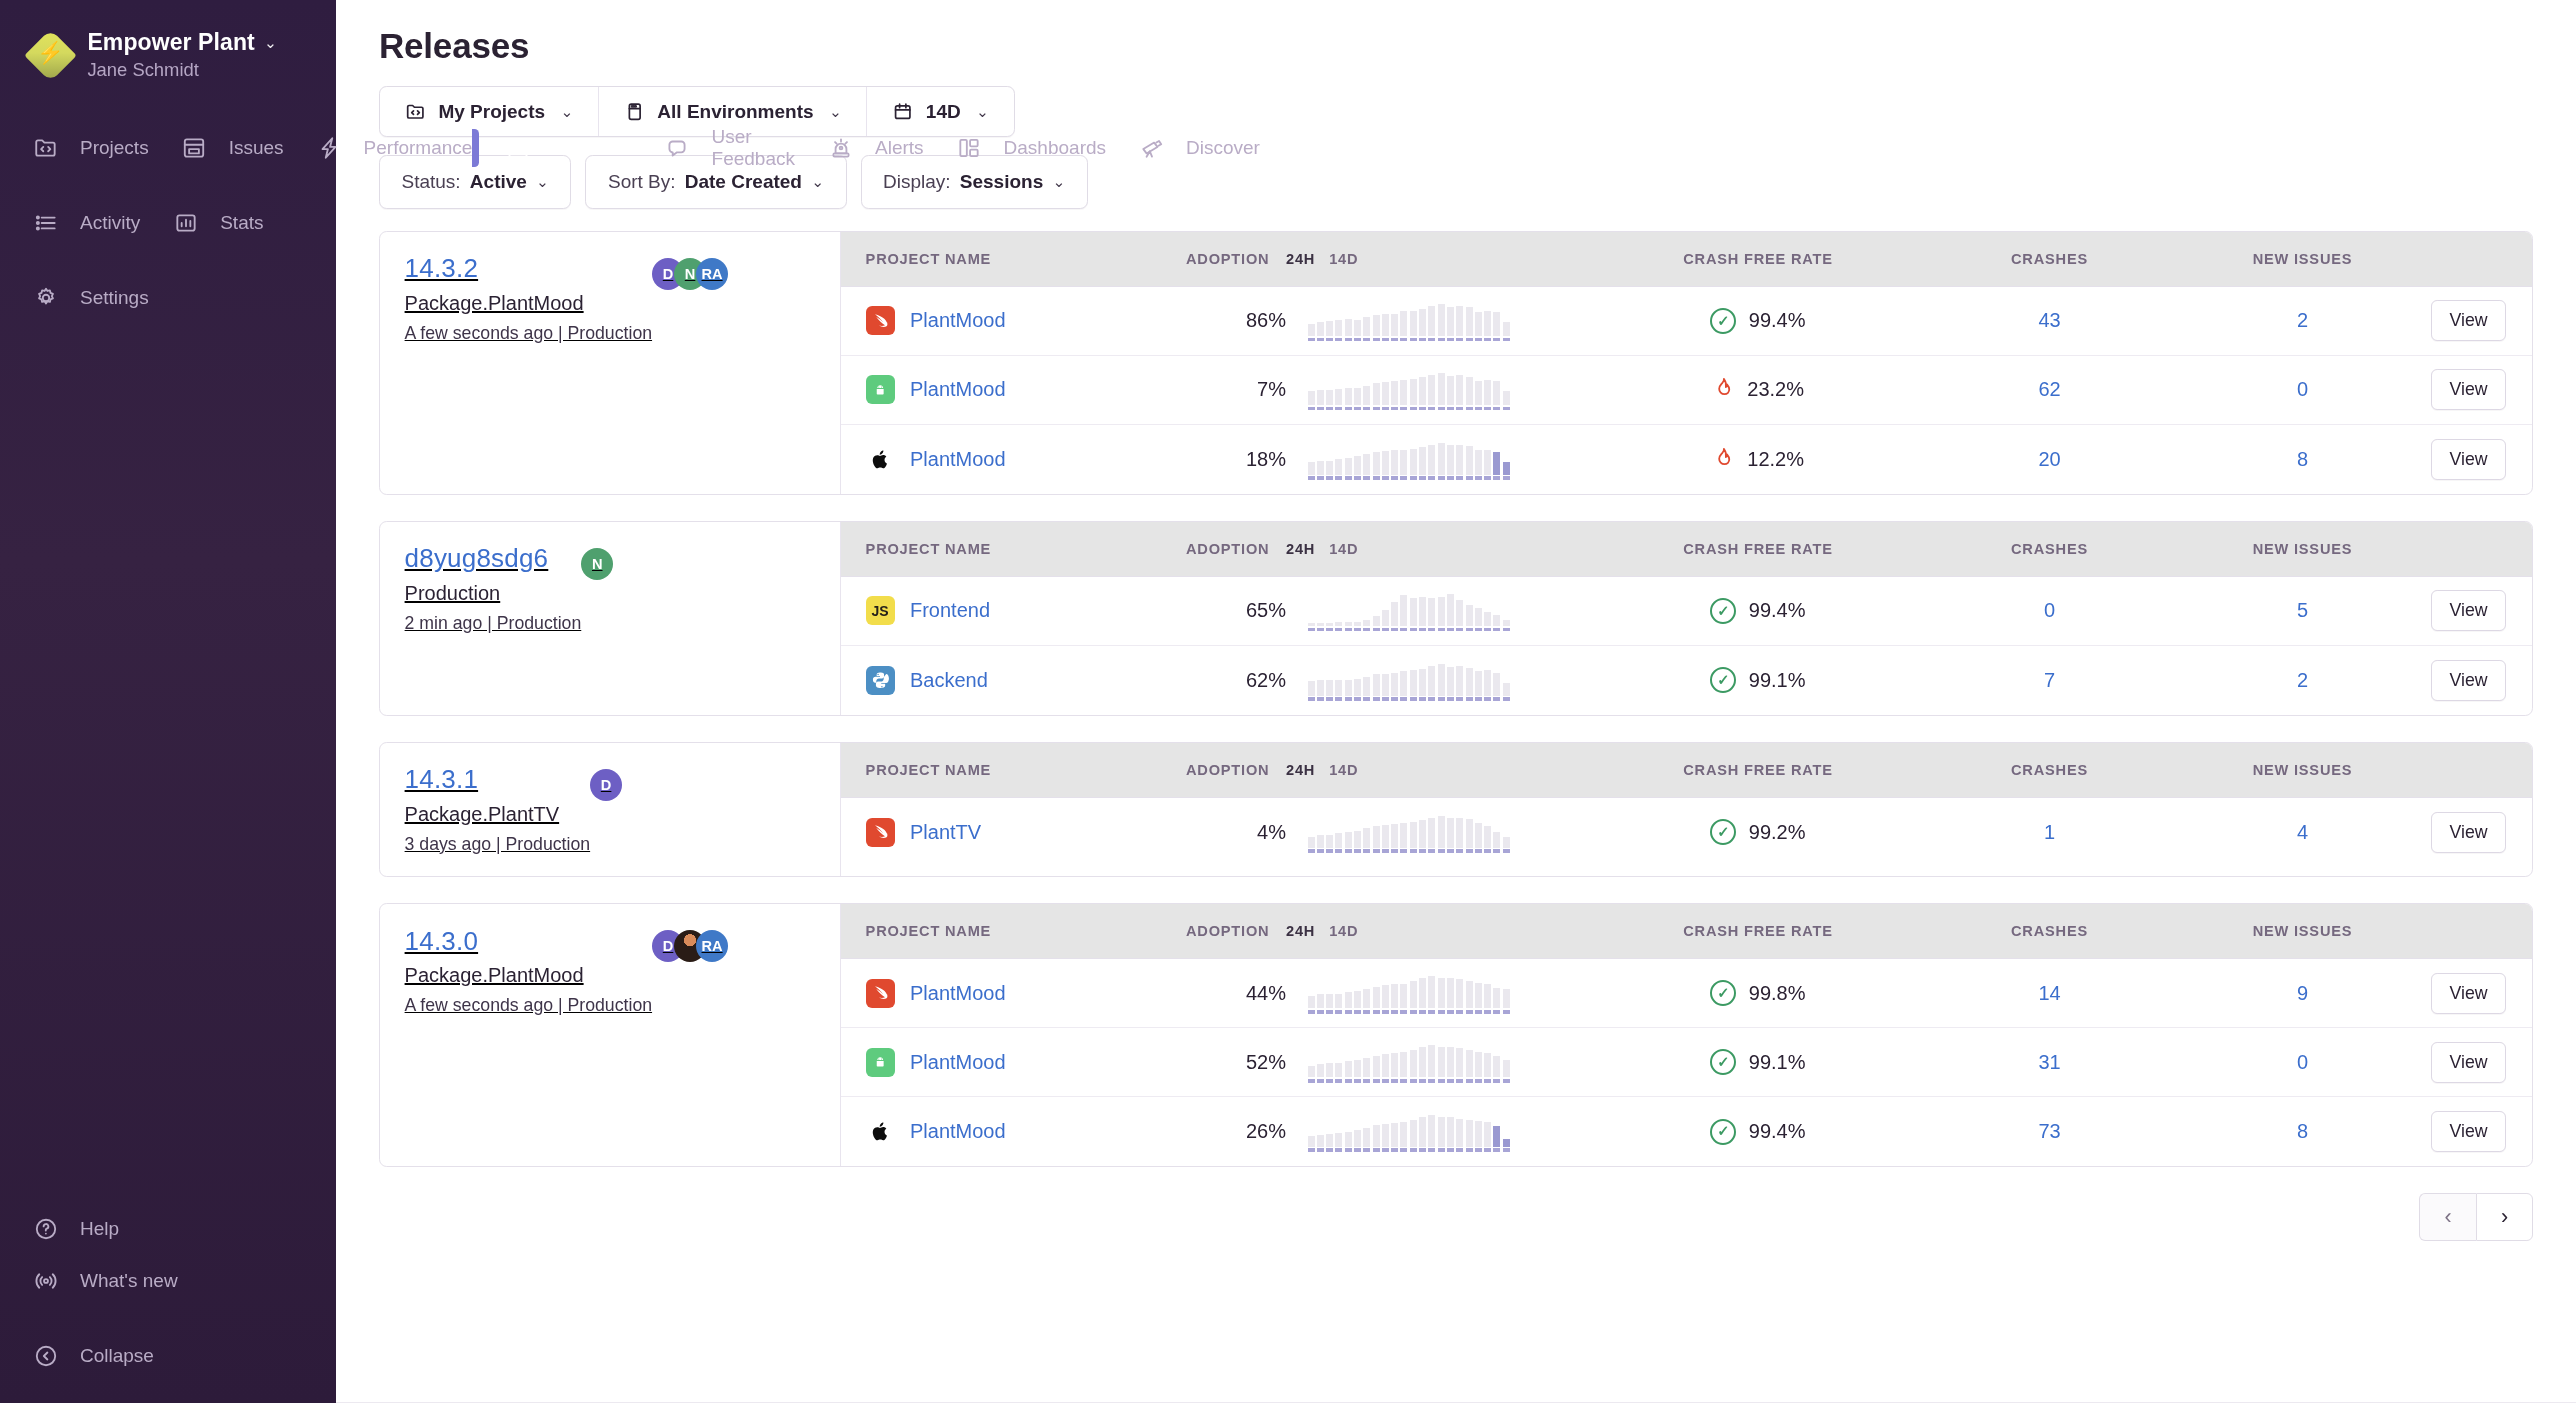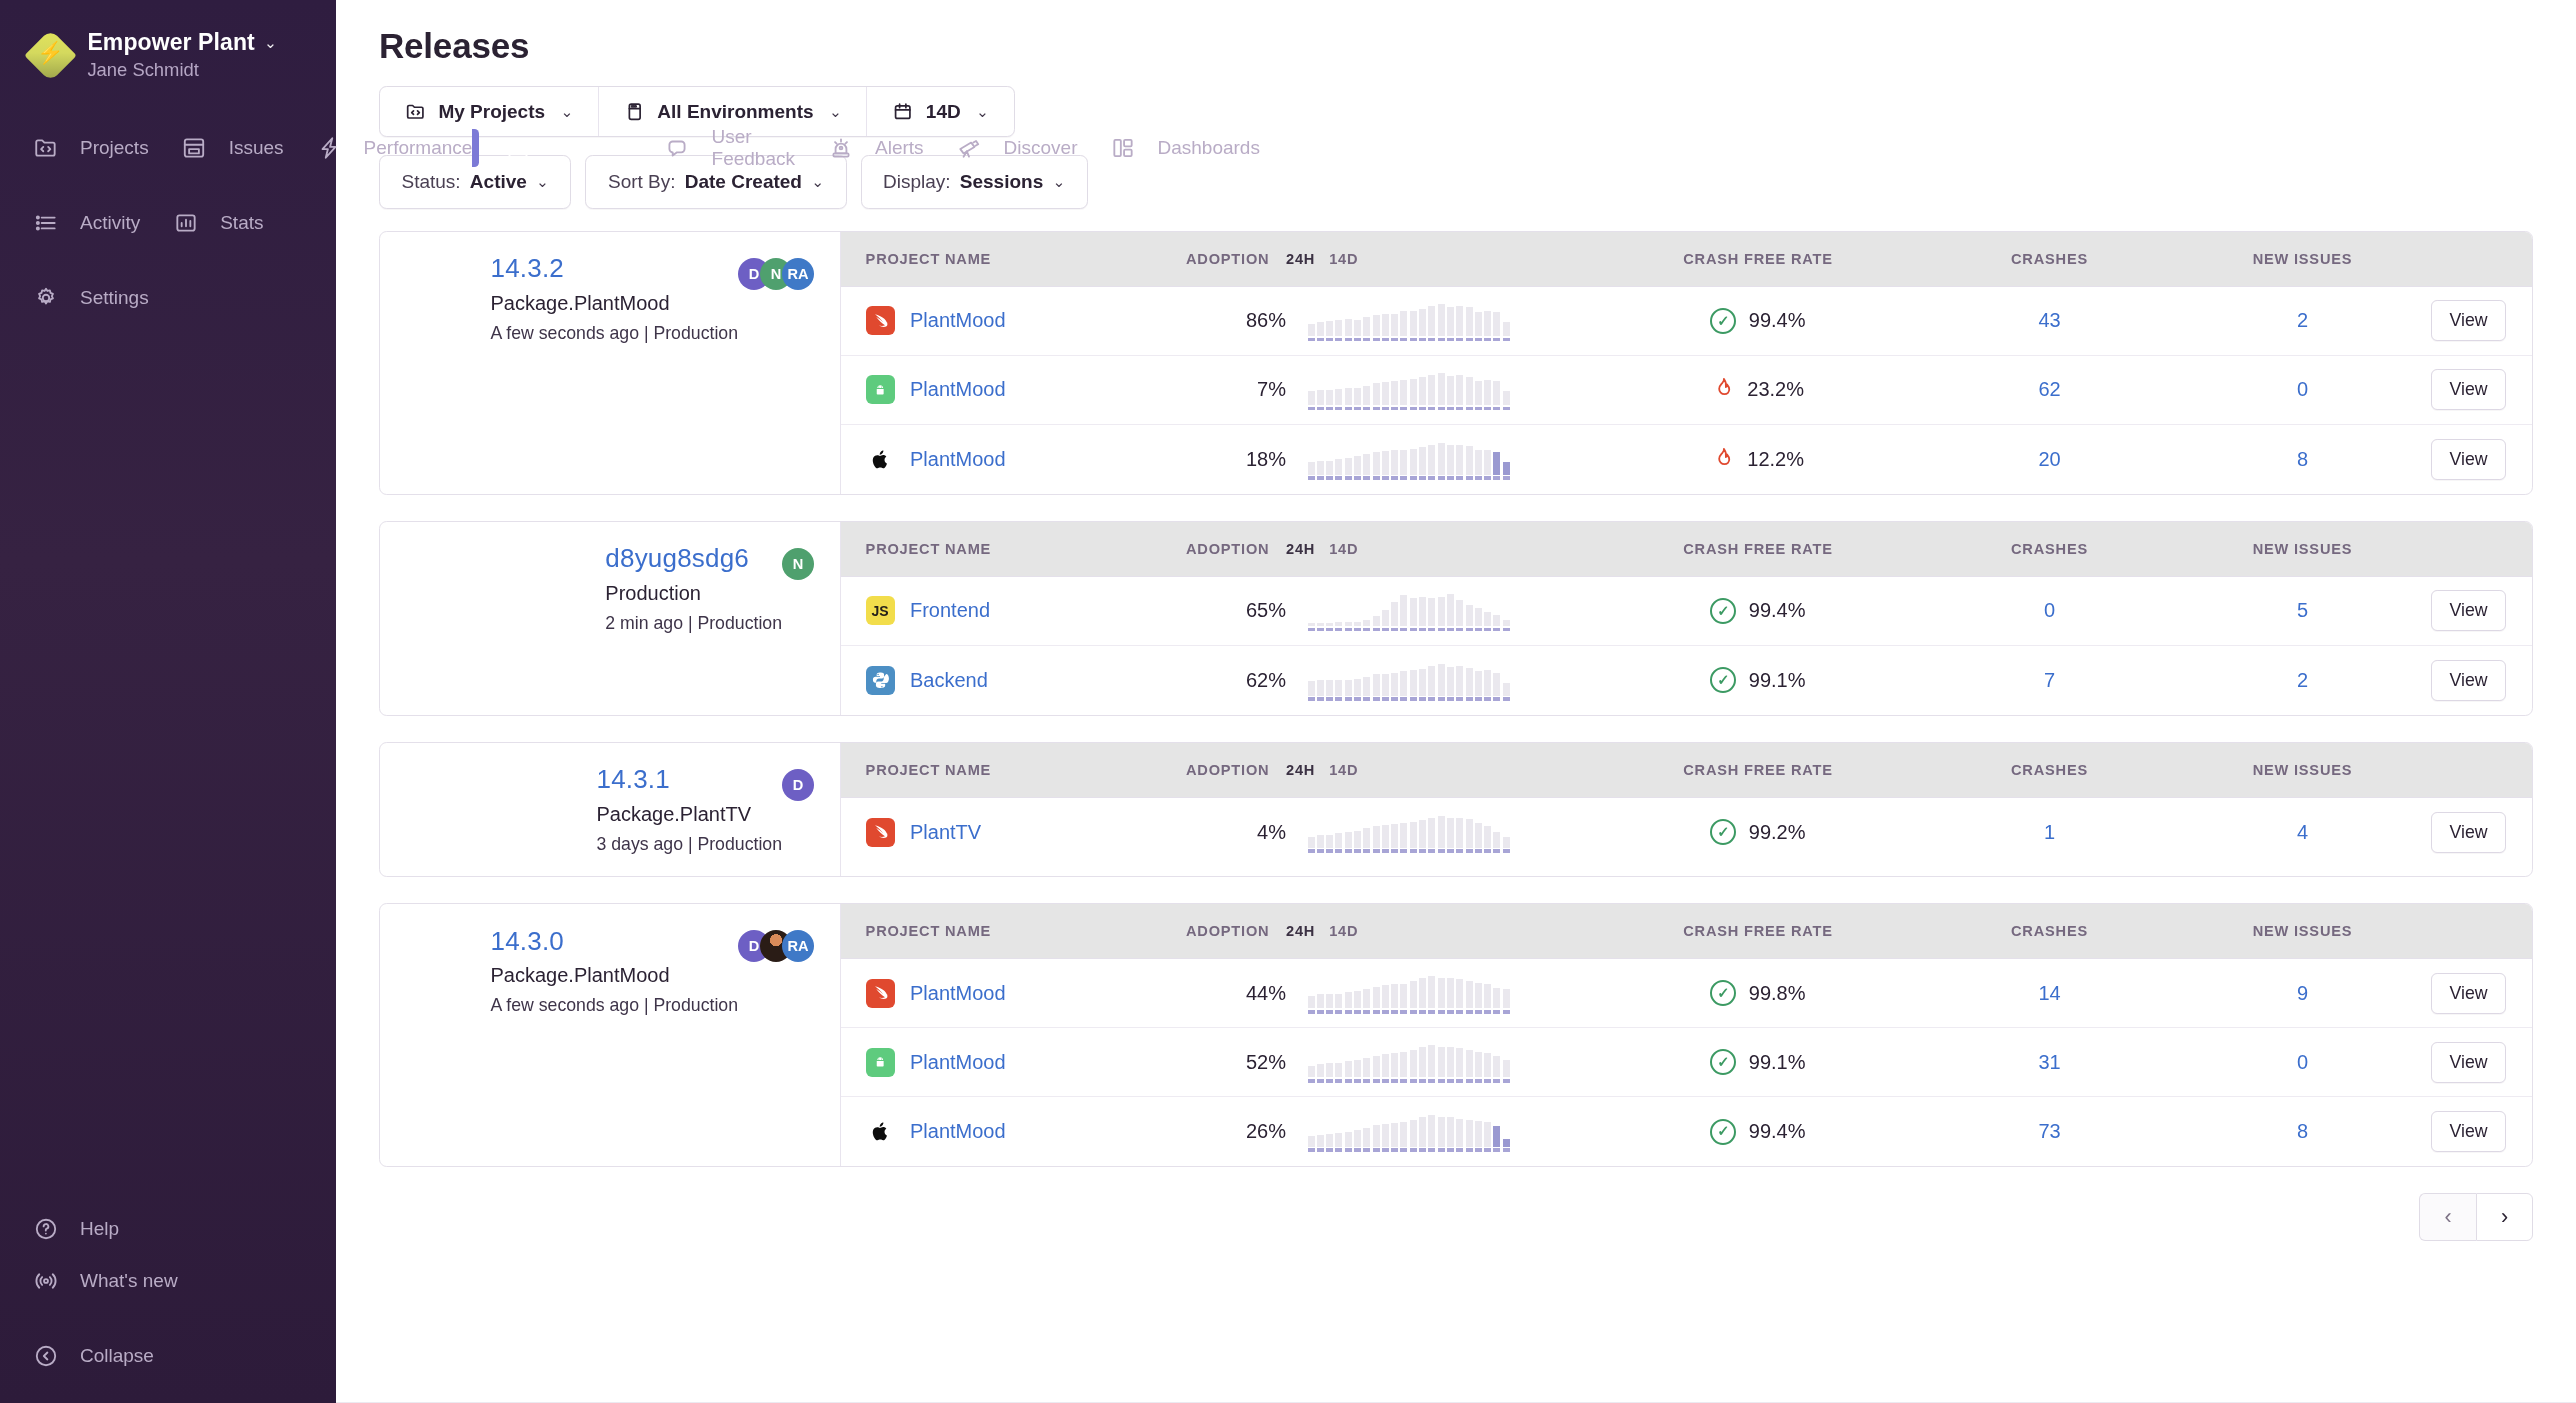--- a/index.html
+++ b/index.html
@@ -110,21 +110,21 @@
   
   .cards { padding: 21.5px 43px 0 43px; display: flex; flex-direction: column; gap: 26px; }
   .card {
     display: flex; background: #ffffff;
     border: 1.5px solid #e4e0ea; border-radius: 7.7px; overflow: hidden;
   }
   .card-left {
     width: 461px; flex: 0 0 461px; padding: 21.5px 26px 21.5px 24.6px;
     border-right: 1.5px solid #e8e4ee; position: relative;
   }
-  .rel-top { display: flex; align-items: flex-start; justify-content: flex-end; }
+  .rel-top { display: flex; align-items: flex-start; justify-content: flex-start; text-decoration: underline; }
   .rel-version { font-size: 26px; color: #3b6ecc; font-weight: normal; cursor: pointer; letter-spacing: 0.2px; }
   .rel-package { font-size: 20px; color: #2b2233; margin-top: 7.7px; }
   .rel-meta { font-size: 17.7px; color: #3e3449; margin-top: 7.7px; }
   .avatars { display: flex; align-items: center; padding-top: 4.6px; }
   .avatar {
     width: 32px; height: 32px; border-radius: 50%;
     display: flex; align-items: center; justify-content: center;
     color: #ffffff; font-size: 14.6px; font-weight: bold;
     margin-left: -10px; border: 0; overflow: hidden;
   }
@@ -290,37 +290,37 @@
               <path d="M12 4v2M6.5 6.5L8 8M17.5 6.5L16 8"></path>
               <circle cx="12" cy="12" r="1.3"></circle>
             </svg>
           </span>
           <span>Alerts</span>
         </div>
 
         <div class="nav-item">
           <span class="nav-ico">
             <svg width="26" height="26" viewBox="0 0 24 24" fill="none" stroke="#b9acc6" stroke-width="1.7" stroke-linecap="round" stroke-linejoin="round">
+              <rect x="4" y="4.5" width="6" height="15" rx="1"></rect>
+              <rect x="13" y="4.5" width="7" height="6" rx="1"></rect>
+              <rect x="13" y="13.5" width="7" height="6" rx="1"></rect>
+            </svg>
+          </span>
+          <span>Dashboards</span>
+        </div>
+
+        <div class="nav-item">
+          <span class="nav-ico">
+            <svg width="26" height="26" viewBox="0 0 24 24" fill="none" stroke="#b9acc6" stroke-width="1.7" stroke-linecap="round" stroke-linejoin="round">
               <path d="M4 13l10-6 3 4-10 6z"></path>
               <path d="M16 7l2.5-1.5 2 3L18 10"></path>
               <path d="M10 15l2 5M10 15l-3 5"></path>
             </svg>
           </span>
           <span>Discover</span>
-        </div>
-
-        <div class="nav-item">
-          <span class="nav-ico">
-            <svg width="26" height="26" viewBox="0 0 24 24" fill="none" stroke="#b9acc6" stroke-width="1.7" stroke-linecap="round" stroke-linejoin="round">
-              <rect x="4" y="4.5" width="6" height="15" rx="1"></rect>
-              <rect x="13" y="4.5" width="7" height="6" rx="1"></rect>
-              <rect x="13" y="13.5" width="7" height="6" rx="1"></rect>
-            </svg>
-          </span>
-          <span>Dashboards</span>
         </div>
       </div>
 
       <div class="nav-gap"></div>
 
       <div class="nav-group">
         <div class="nav-item">
           <span class="nav-ico">
             <svg width="26" height="26" viewBox="0 0 24 24" fill="none" stroke="#b9acc6" stroke-width="1.7" stroke-linecap="round">
               <path d="M8 7h12M8 12h12M8 17h12"></path>

